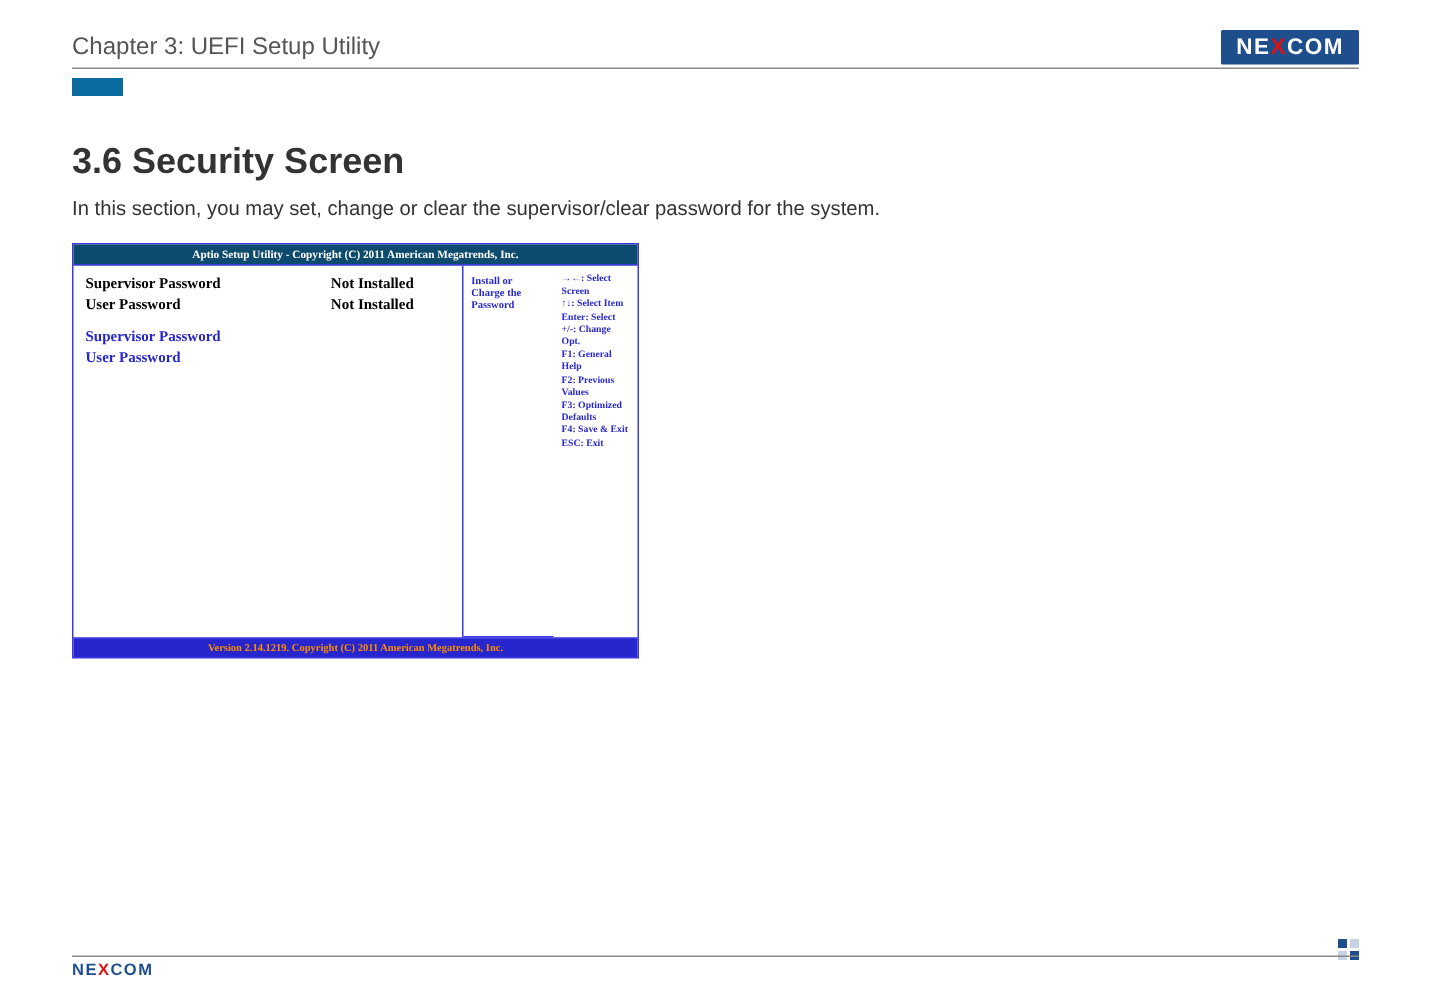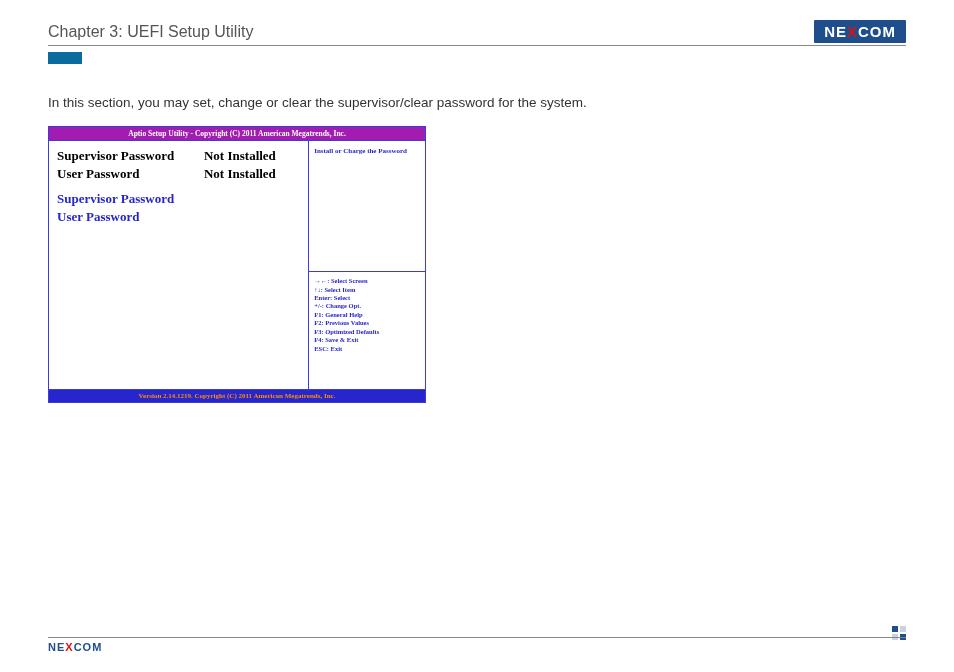--- a/index.html
+++ b/index.html
@@ -61,21 +61,21 @@
   }
   
   .bios {
     width: 378px;
     border: 1px solid #3b3be0;
     background: #fff;
     font-family: "Times New Roman", serif;
     font-size: 7.5px;
   }
   .bios-header {
-    background: #a21caf;
+    background: #0c4a6e;
     color: #fff;
     text-align: center;
     font-size: 7.5px;
     font-weight: bold;
     padding: 2px 0;
     border-bottom: 1px solid #3b3be0;
   }
   .bios-tabs {
     display: flex;
     background: #2626cc;
@@ -96,29 +96,29 @@
   .bios-body {
     display: flex;
     height: 248px;
   }
   .bios-left {
     flex: 2.1;
     border-right: 1px solid #3b3be0;
     padding: 6px 8px;
     color: #000;
     font-weight: bold;
-    font-size: 13px;
+    font-size: 10px;
     line-height: 1.35;
   }
   .bios-left .row { display: flex; justify-content: space-between; width: 90%; }
   .bios-left .blue { color: #2626cc; }
   .bios-right {
     flex: 1;
     display: flex;
-    flex-direction: column;
+    flex-direction: row;
     justify-content: flex-end;
   }
   .bios-help {
     flex: 1.1;
     border-bottom: 1px solid #3b3be0;
     padding: 6px 5px;
     color: #2626cc;
     font-weight: bold;
     font-size: 7px;
   }
@@ -188,20 +188,21 @@
 
 <div class="page">
   <div class="topbar">
     <div class="chapter">Chapter 3: UEFI Setup Utility</div>
     <div class="logo-top">
       <span>NE</span><span class="x">X</span><span>COM</span>
     </div>
   </div>
   <div class="tab-stub"></div>
 
+  <div class="section-title">3.6 Security Screen</div>
   <div class="intro">In this section, you may set, change or clear the supervisor/clear password for the system.</div>
 
   <div class="bios">
     <div class="bios-header">Aptio Setup Utility - Copyright (C) 2011 American Megatrends, Inc.</div>
     <div class="bios-body">
       <div class="bios-left">
         <div class="row">
           <span>Supervisor Password</span>
           <span>Not Installed</span>
         </div>

